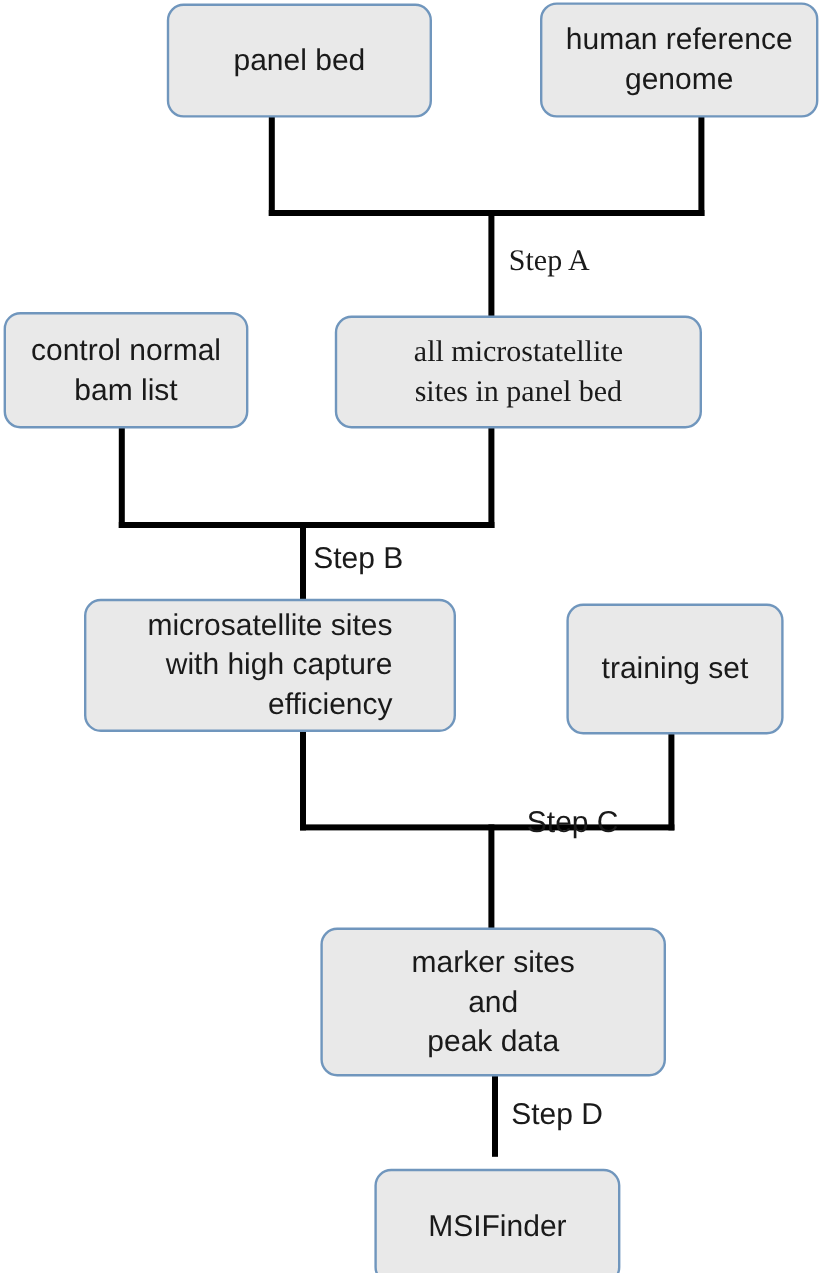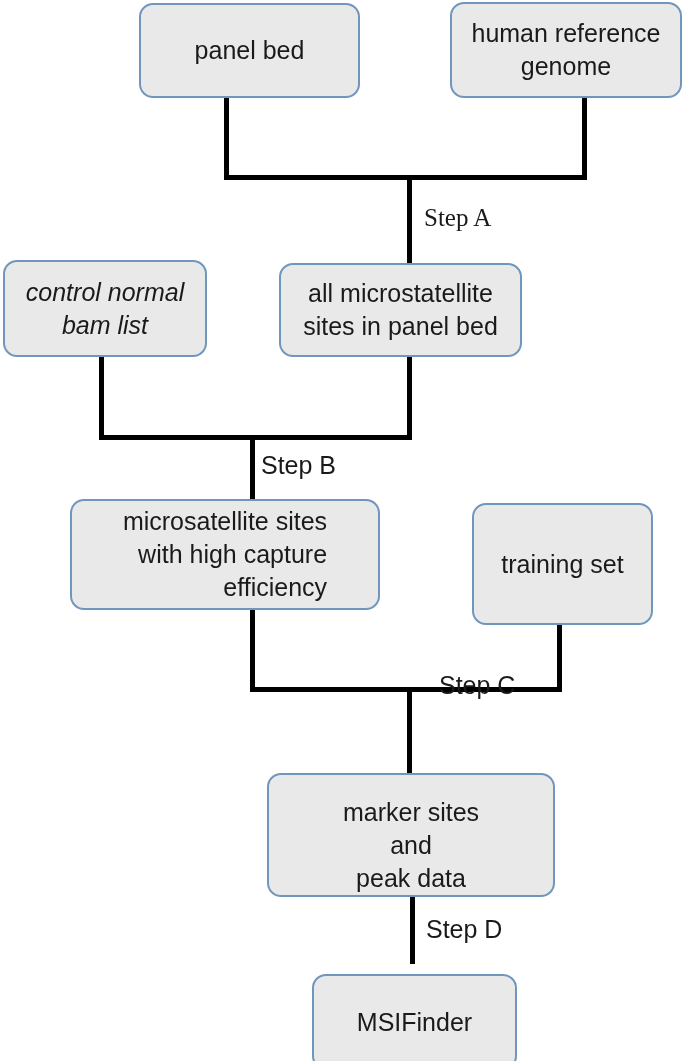--- a/index.html
+++ b/index.html
@@ -74,41 +74,41 @@
 
   <div class="node" style="left:139px; top:3px;   width:221px; height:95px;">
     <span class="node-label">panel bed</span>
   </div>
 
   <div class="node" style="left:450px; top:2px;   width:232px; height:96px;justify-content:center;">
     <span class="node-label">human reference
 genome</span>
   </div>
 
-  <div class="node" style="left:3px;   top:260px; width:204px; height:97px;font-style:italic;">
+  <div class="node" style="left:3px;   top:260px; width:204px; height:97px;">
     <span class="node-label">control normal
 bam list</span>
   </div>
 
-  <div class="node" style="left:279px; top:263px; width:243px; height:94px;">
+  <div class="node" style="left:279px; top:263px; width:306px; height:94px;font-family:Liberation Serif, serif;">
     <span class="node-label">all microstatellite
 sites in panel bed</span>
   </div>
 
   <div class="node" style="left:70px;  top:499px; width:310px; height:111px;text-align:right;">
     <span class="node-label">microsatellite sites
 with high capture
 efficiency</span>
   </div>
 
-  <div class="node" style="left:472px; top:503px; width:181px; height:122px;">
+  <div class="node" style="left:472px; top:503px; width:181px; height:109px;">
     <span class="node-label">training set</span>
   </div>
 
-  <div class="node" style="left:267px; top:773px; width:288px; height:124px;align-items:flex-end;">
+  <div class="node" style="left:267px; top:773px; width:288px; height:124px;">
     <span class="node-label">marker sites
 and
 peak data</span>
   </div>
 
   <div class="node" style="left:312px; top:962px; width:205px; height:96px;margin-top:12px;">
     <span class="node-label">MSIFinder</span>
   </div>
 
 </div>

